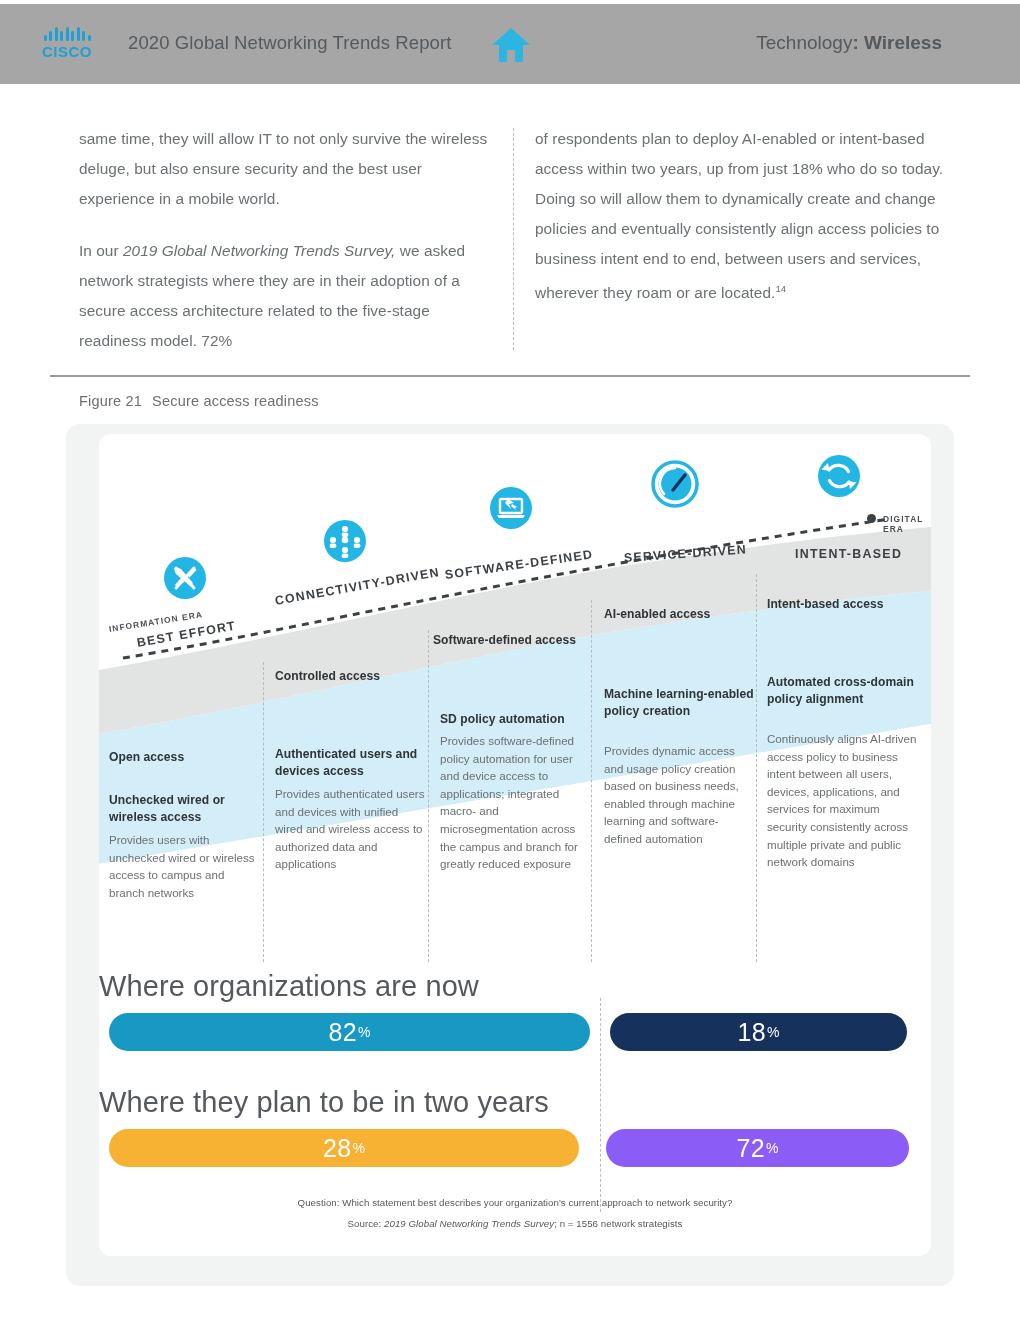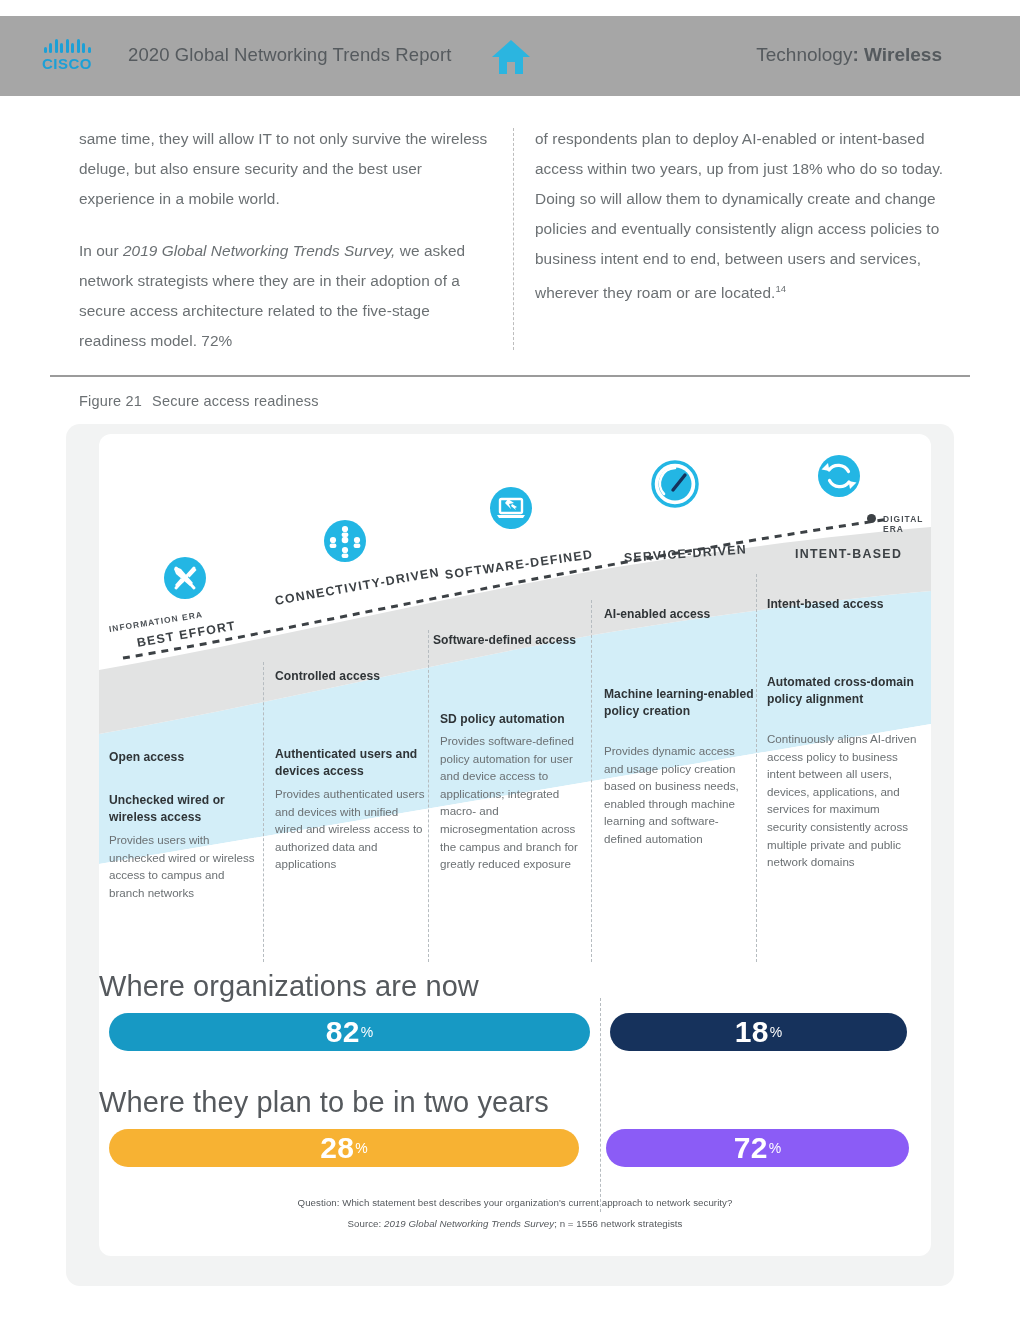--- a/index.html
+++ b/index.html
@@ -5,21 +5,21 @@
   * { box-sizing: border-box; margin: 0; padding: 0; }
   html, body {
     width: 1020px; height: 1320px;
     background: #ffffff;
     font-family: "Liberation Sans", sans-serif;
     overflow: hidden;
   }
 
   
   .page-header {
-    position: absolute; top: 16px; left: 0;
+    position: absolute; top: 4px; left: 0;
     width: 1020px; height: 80px;
     background: #a6a6a6;
     display: flex; align-items: center;
   }
   .cisco-logo {
     position: absolute; left: 34px; top: 22px;
     width: 66px; height: 38px;
     display: flex; flex-direction: column; align-items: center;
   }
   .cisco-bars { display: flex; align-items: flex-end; height: 15px; gap: 2.5px; }
@@ -139,21 +139,21 @@
   .chart-zone { position: absolute; left: 99px; top: 964px; width: 832px; height: 292px; }
   .chart-title {
     position: absolute; width: 100%; text-align: left;
     font-size: 29px; color: #55595d; font-weight: 400; letter-spacing: .1px;
   }
   .bar {
     position: absolute; height: 38px; border-radius: 19px;
     display: flex; align-items: center; justify-content: center;
   }
   .bar span.val {
-    color: #ffffff; font-size: 30px; font-weight: 700; letter-spacing: .3px;
+    color: #ffffff; font-size: 25px; font-weight: 400; letter-spacing: .3px;
   }
   .bar span.pct {
     color: #ffffff; font-size: 14px; font-weight: 400;
     vertical-align: super; margin-left: 1px;
   }
   .chart-divider {
     position: absolute; left: 501px; top: 34px;
     height: 214px; border-left: 1px dashed #b6bcc0;
   }
   .footnote {

